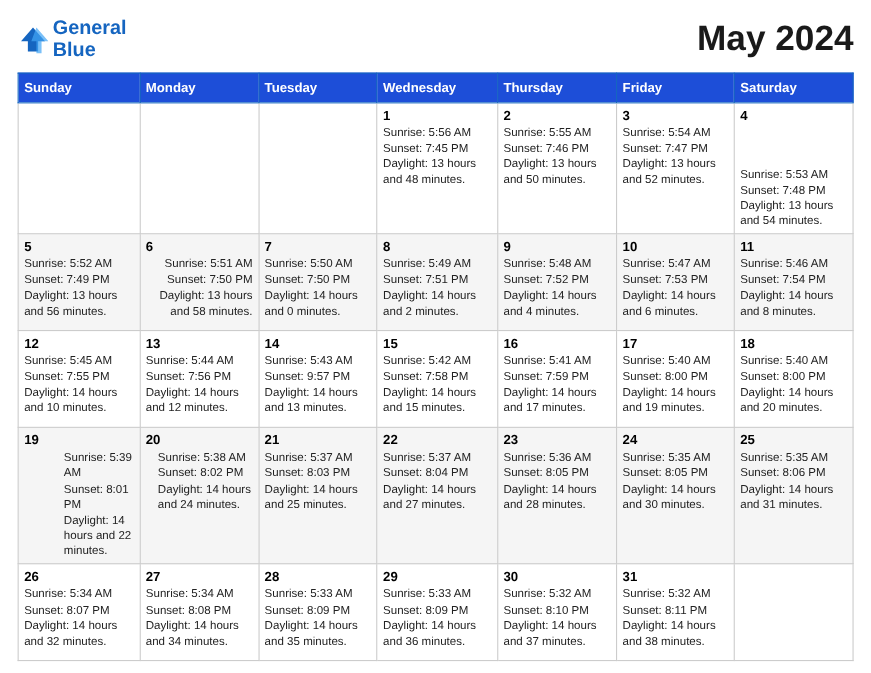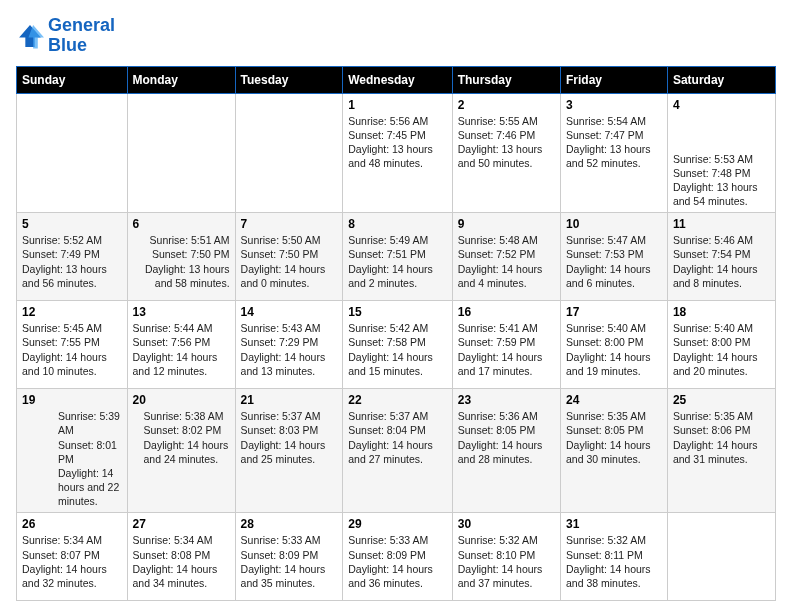--- a/index.html
+++ b/index.html
@@ -41,21 +41,21 @@
     .location {
       font-size: 15px;
       color: #444;
     }
     table {
       width: 100%;
       border-collapse: collapse;
       font-size: 11px;
     }
     thead tr th {
-      background: #000000;
+      background: #1d4ed8;
       color: #fff;
       text-align: left;
       padding: 6px 5px;
       font-size: 12px;
       font-weight: bold;
       border: 1px solid #1565c0;
     }
     tbody tr td {
       border: 1px solid #ccc;
       vertical-align: top;
@@ -87,20 +87,21 @@
     <svg class="logo-icon" viewBox="0 0 36 36">
       <polygon points="18,4 32,20 24,20 24,32 12,32 12,20 4,20" fill="#1565c0"></polygon>
       <polygon points="22,4 36,20 28,20 28,34 22,34 22,20 16,20" fill="#42a5f5" opacity="0.7"></polygon>
     </svg>
     <div class="logo-text">
       <div><span>General</span></div>
       <div><span style="color:#1565c0;">Blue</span></div>
     </div>
   </div>
   <div class="title-block">
+    <div class="month-title">May 2024</div>
   </div>
 </div>
 
 <table>
   <thead>
     <tr>
     <th>Sunday</th>
         <th>Monday</th>
         <th>Tuesday</th>
         <th>Wednesday</th>
@@ -192,21 +193,21 @@
         </td>
         <td>
           <div class="day-num">13</div>
           <div class="day-info" style="white-space: pre-line;">Sunrise: 5:44 AM
 Sunset: 7:56 PM
 Daylight: 14 hours and 12 minutes.</div>
         </td>
         <td>
           <div class="day-num">14</div>
           <div class="day-info" style="white-space: pre-line;">Sunrise: 5:43 AM
-Sunset: 7:29 PM
+Sunset: 9:57 PM
 Daylight: 14 hours and 13 minutes.</div>
         </td>
         <td>
           <div class="day-num">15</div>
           <div class="day-info" style="white-space: pre-line;">Sunrise: 5:42 AM
 Sunset: 7:58 PM
 Daylight: 14 hours and 15 minutes.</div>
         </td>
         <td>
           <div class="day-num">16</div>

